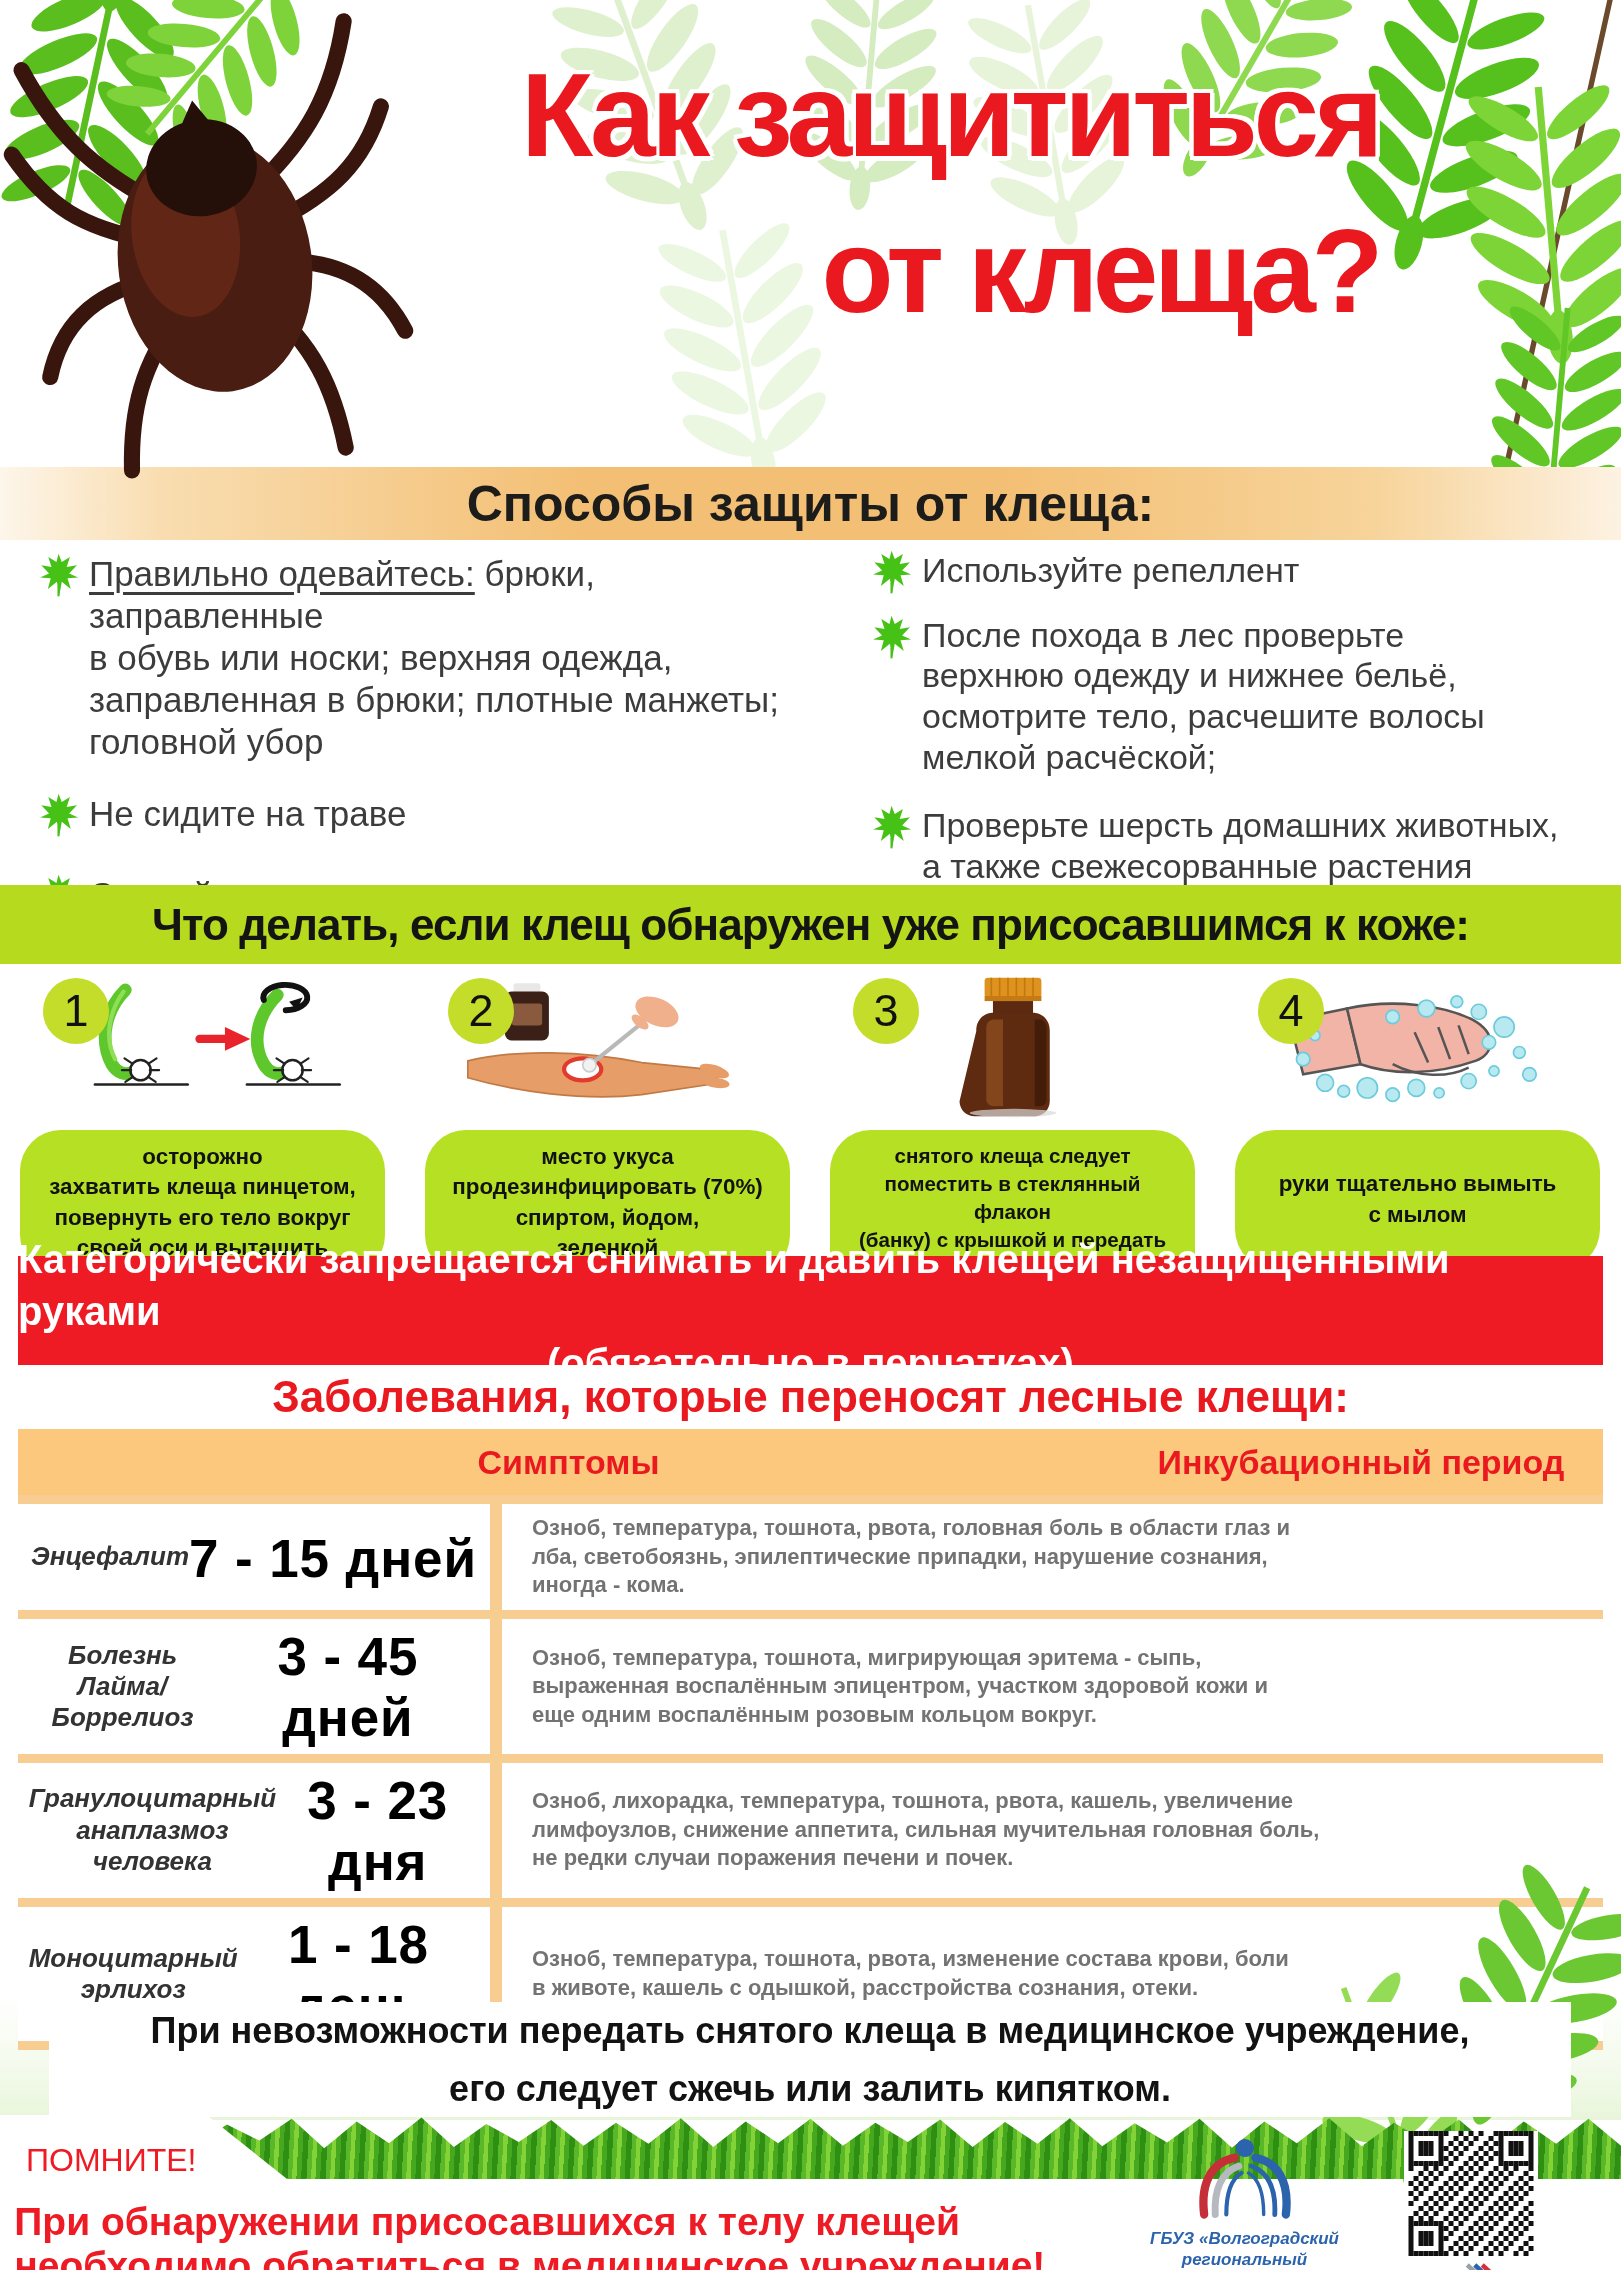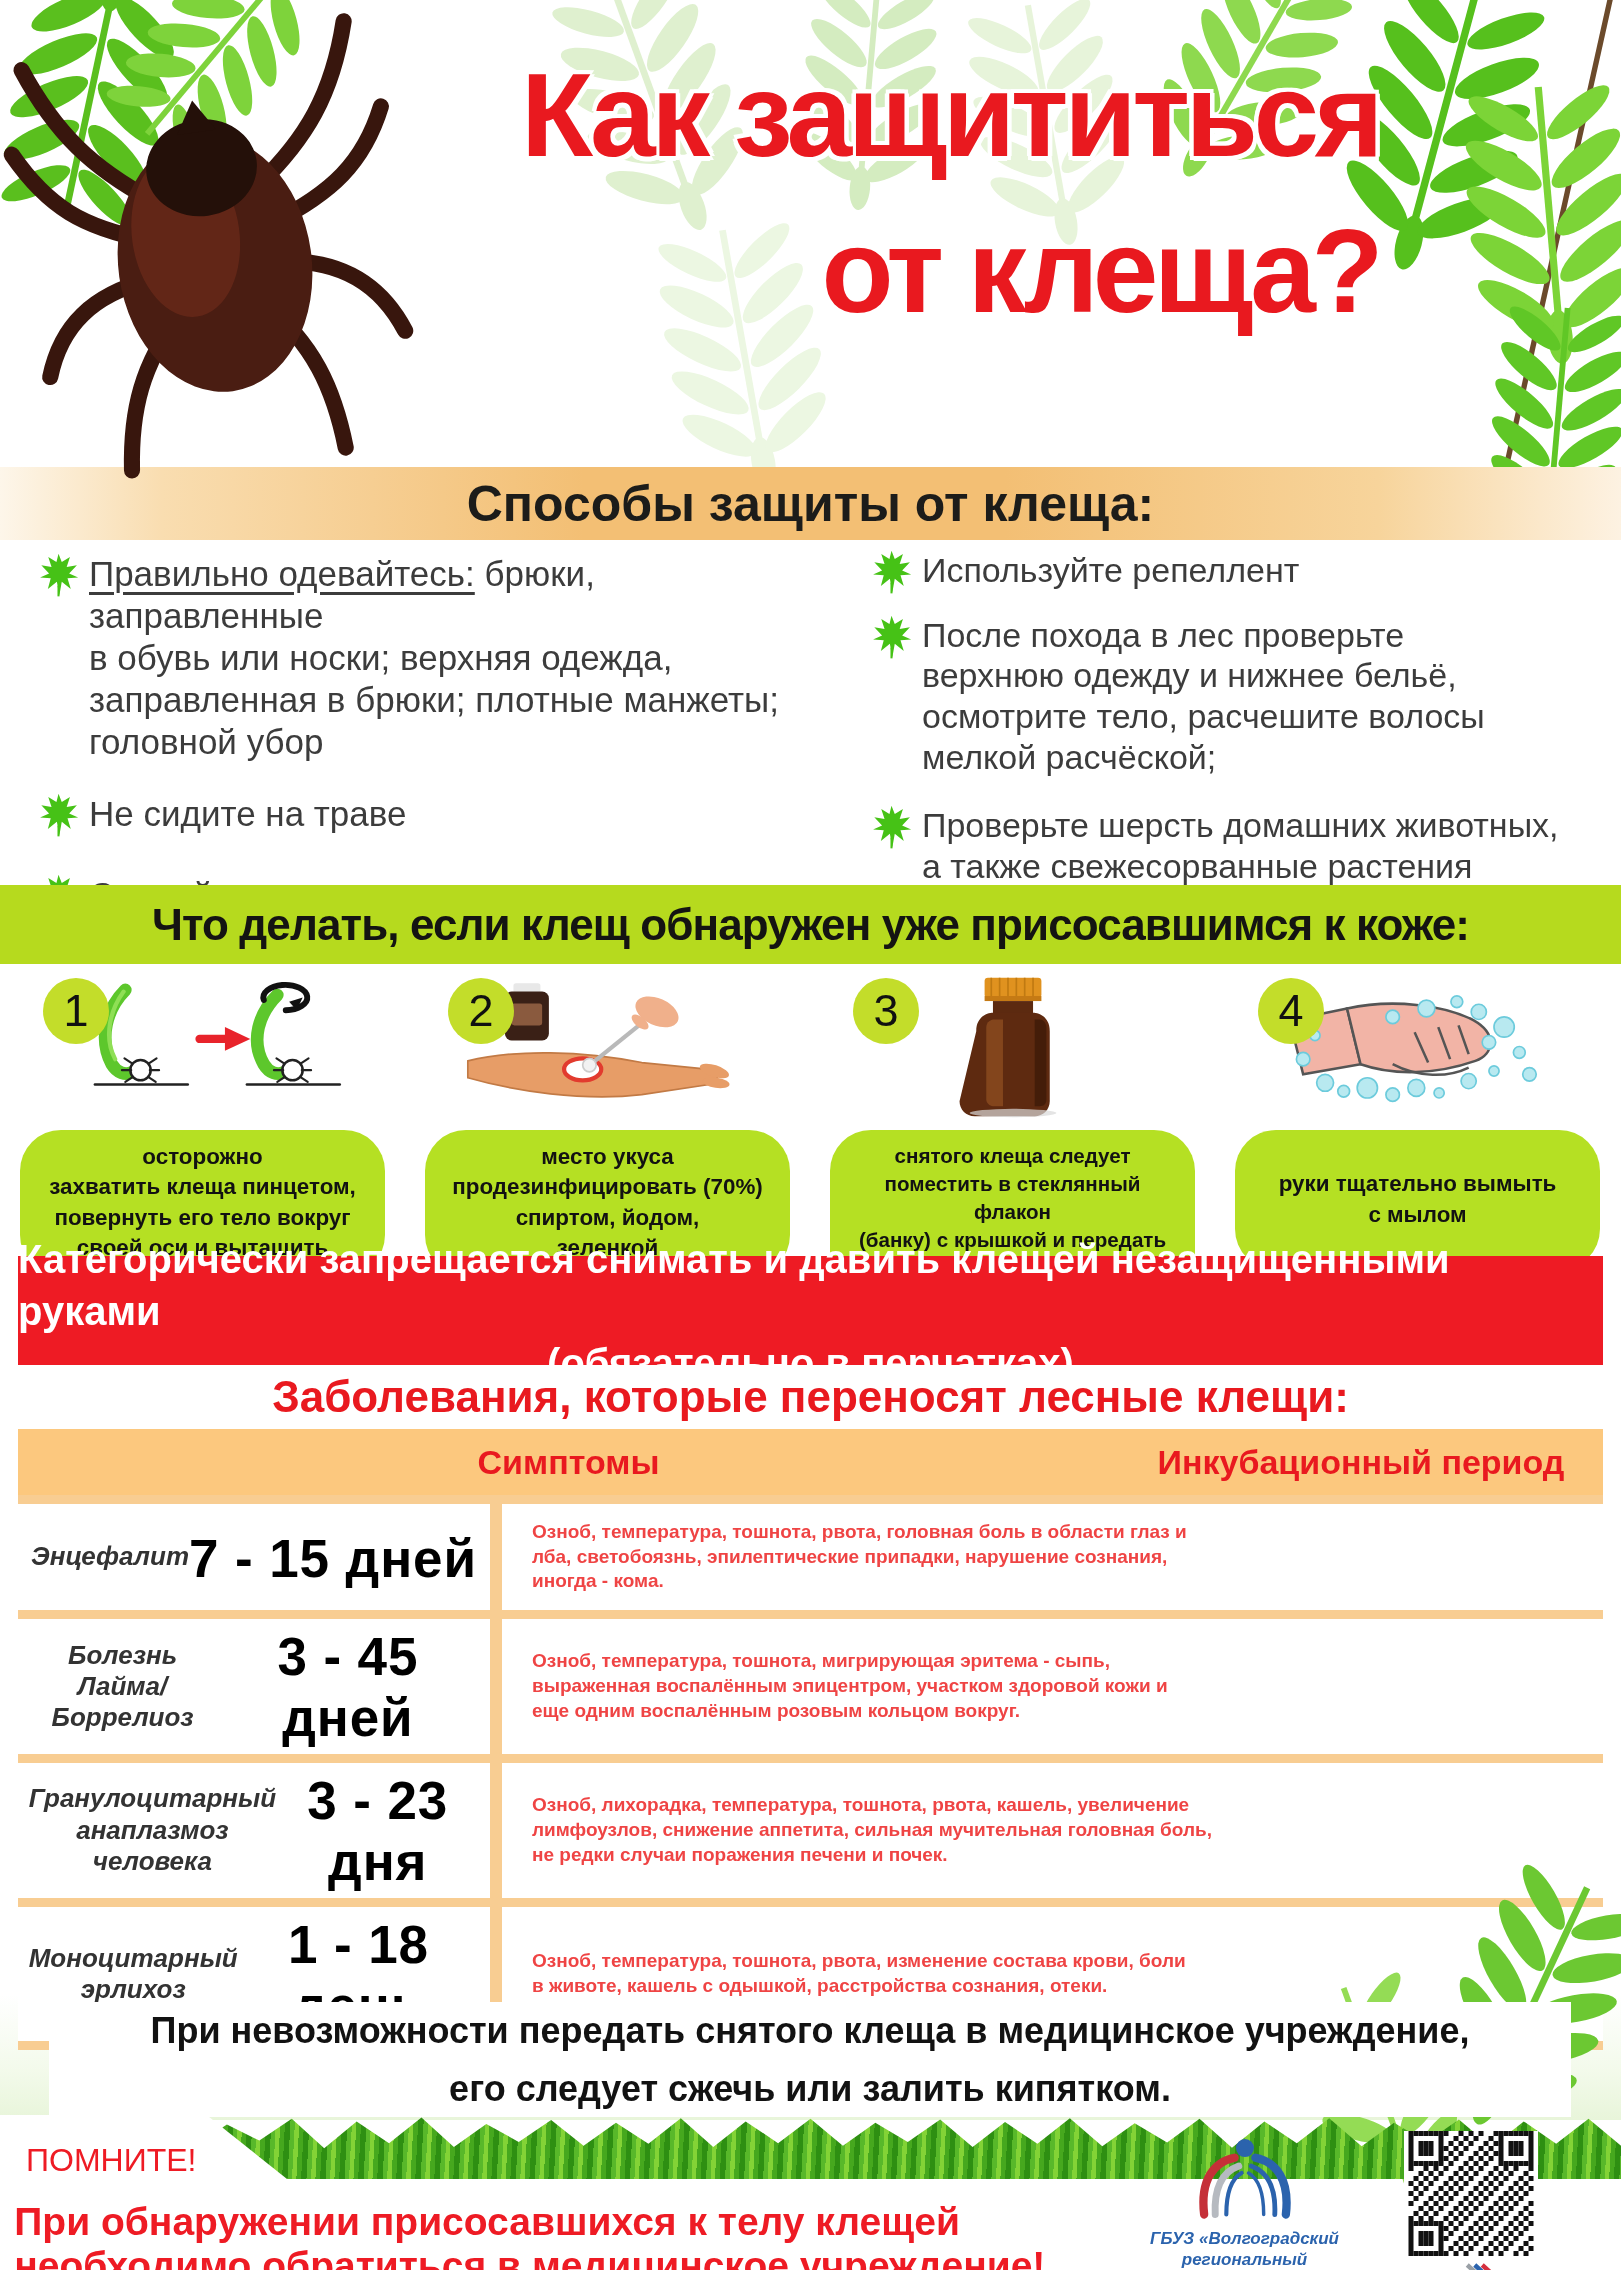--- a/index.html
+++ b/index.html
@@ -52,21 +52,21 @@
   .dtable{position:absolute;left:18px;top:1429px;width:1585px;border-bottom:9px solid #f8cd92;z-index:2;}
   .thead{display:flex;background:#fcc87e;height:66px;align-items:center;}
   .th{color:#e9191f;font-weight:bold;font-size:34px;text-align:center;}
   .th1{width:484px;} .th2{flex:1;}
   .trow{display:flex;border-top:9px solid #f8cd92;background:#fff;min-height:106px;}
   .tcell-left{width:484px;box-sizing:border-box;border-right:12.5px solid #f8cd92;
     display:flex;align-items:center;justify-content:center;padding:5.4px 10.7px;text-align:center;}
   .disease{font-style:italic;font-weight:bold;font-size:26px;color:#333;line-height:1.2;white-space:pre-line;}
   .period{color:#000000;font-weight:bold;font-size:53px;margin-top:2px;letter-spacing:0.9px;}
   .tcell-right{flex:1;display:flex;align-items:center;padding:9px 23px 9px 30px;box-sizing:border-box;}
-  .symptoms{font-weight:bold;font-size:19px;color:#ef4444;line-height:1.3;white-space:pre-line;}
+  .symptoms{font-weight:bold;font-size:22px;color:#737373;line-height:1.3;white-space:pre-line;}
   
   .lower-wash{position:absolute;left:0;top:1995px;width:1621px;height:125px;
     background:linear-gradient(180deg,#ffffff,#f3faeb 60%,#e8f5da);z-index:1;}
   .notice-box{position:absolute;left:49px;top:2002px;width:1522px;height:115px;background:#fff;z-index:3;
     display:flex;flex-direction:column;align-items:center;justify-content:center;gap:16px;
     font-weight:bold;font-size:36px;color:#121212;text-align:center;}
   .grass{position:absolute;left:0;top:2115px;width:1621px;height:64px;z-index:2;
     background:repeating-linear-gradient(93deg,#2e8f12 0 5.4px,#58b82a 5.4px 9.9px,#83d336 9.9px 14.3px,#46a81e 14.3px 19px);
     clip-path:polygon(0 45%,2% 8%,4% 50%,6% 12%,8% 42%,10% 5%,12% 48%,14% 15%,16% 40%,18% 6%,20% 52%,22% 10%,24% 44%,26% 4%,28% 50%,30% 14%,32% 42%,34% 8%,36% 48%,38% 12%,40% 45%,42% 5%,44% 50%,46% 10%,48% 44%,50% 6%,52% 48%,54% 12%,56% 42%,58% 7%,60% 50%,62% 11%,64% 45%,66% 5%,68% 49%,70% 13%,72% 43%,74% 6%,76% 51%,78% 10%,80% 44%,82% 5%,84% 49%,86% 12%,88% 42%,90% 7%,92% 50%,94% 10%,96% 45%,98% 6%,100% 48%,100% 100%,0 100%);}
   .remember-plate{position:absolute;left:0;top:2115px;width:287px;height:64px;background:#fff;z-index:3;

